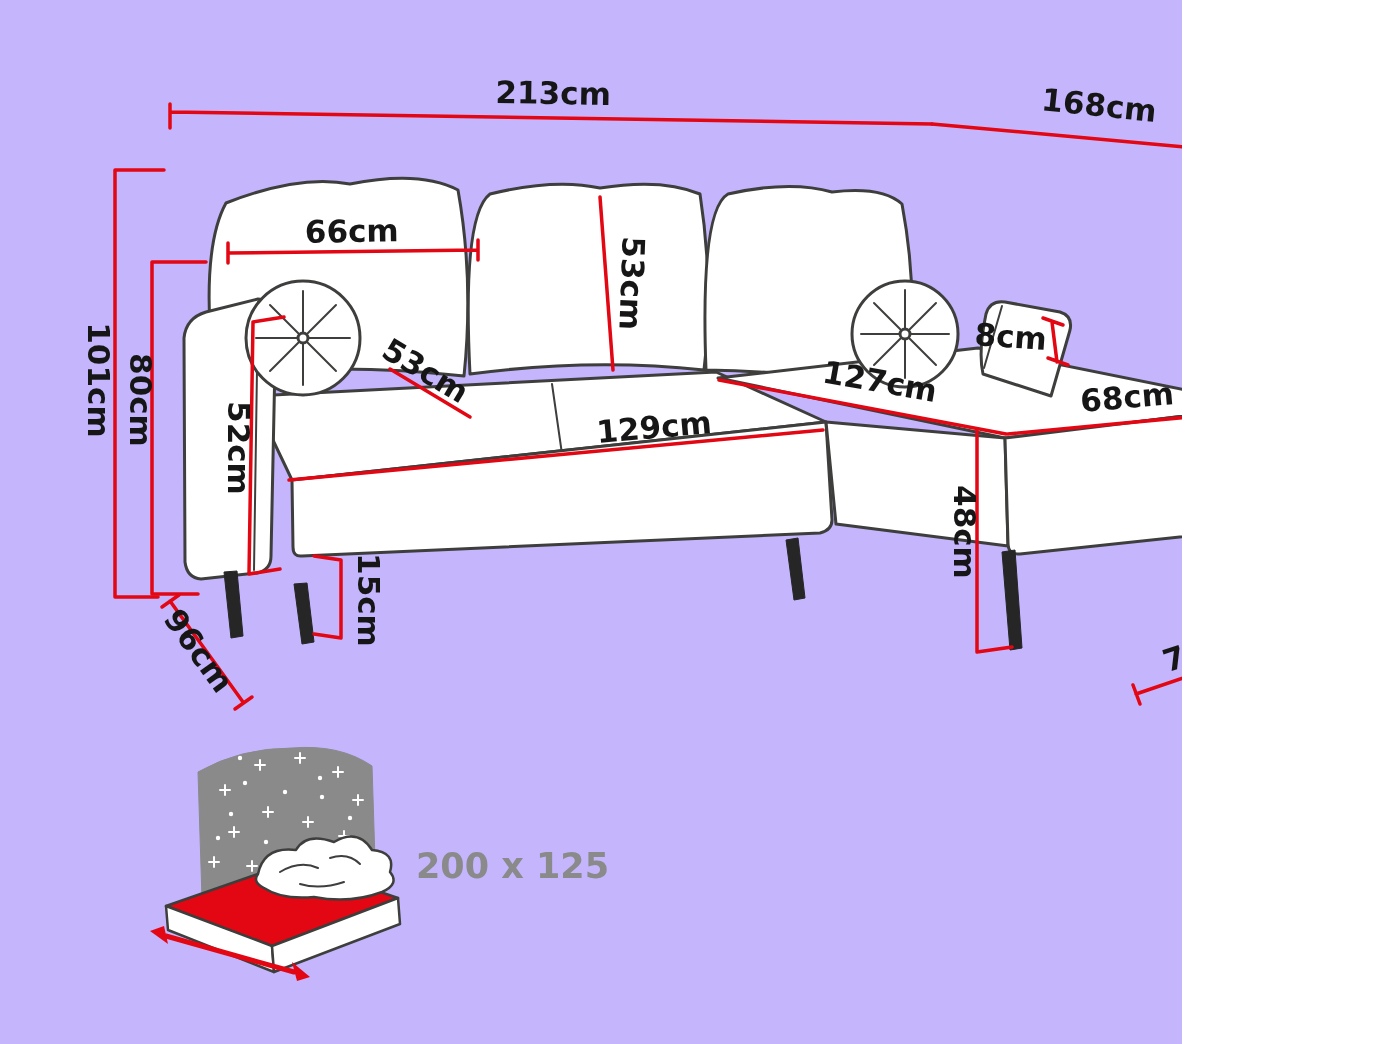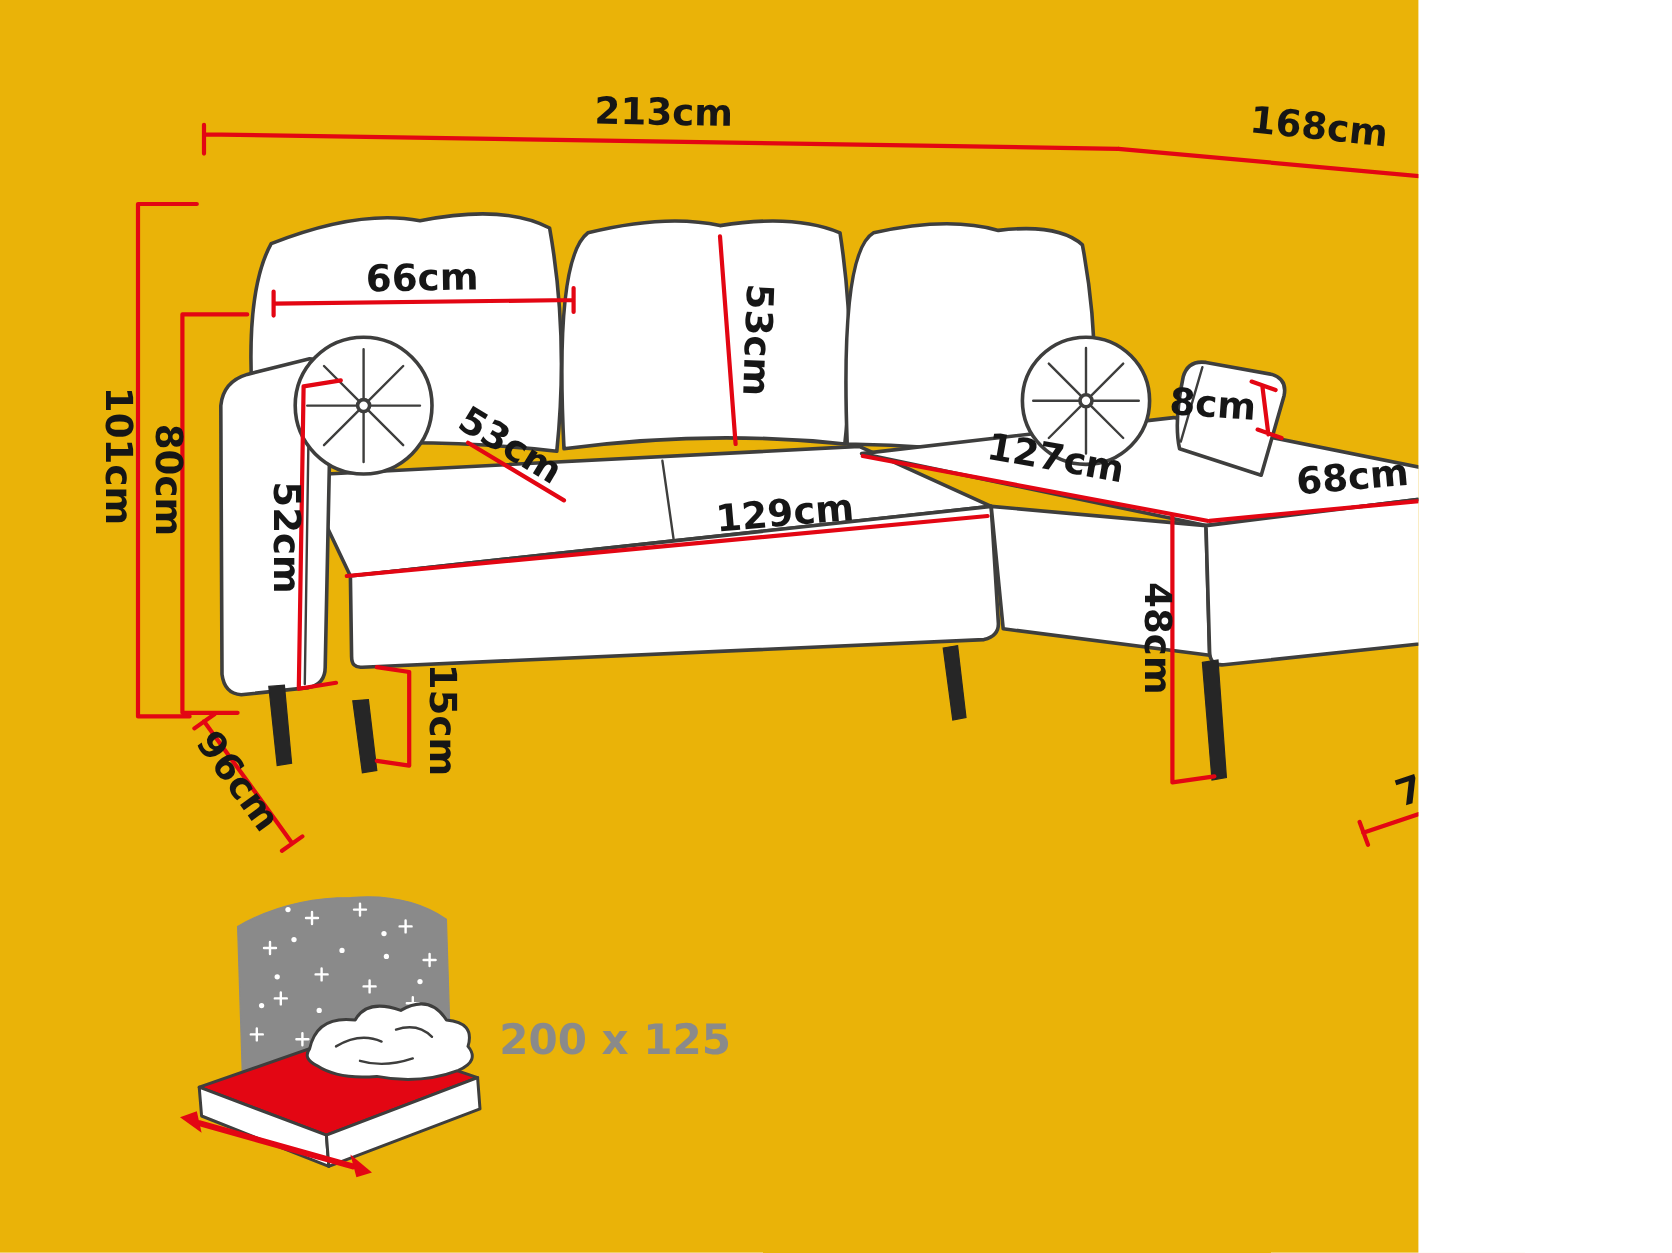--- a/index.html
+++ b/index.html
@@ -1,16 +1,16 @@
 <!DOCTYPE html>
 <html><head>
 <meta charset="utf-8">
 <style>
   html,body{margin:0;padding:0;background:#ffffff;}
-  .page{position:relative;width:1182px;height:1044px;background:#eab308;overflow:hidden;
+  .page{position:relative;width:1182px;height:1044px;background:#c4b5fd;overflow:hidden;
         font-family:"DejaVu Sans",sans-serif;}
   svg{display:block;}
   .out{fill:#ffffff;stroke:#3e3e3d;stroke-width:3;stroke-linejoin:round;stroke-linecap:round;}
   .out-thin{fill:none;stroke:#3e3e3d;stroke-width:2;stroke-linejoin:round;stroke-linecap:round;}
   .leg{fill:#262626;stroke:#262626;stroke-width:1;}
   .dim{fill:none;stroke:#e30613;stroke-width:3.5;stroke-linecap:round;}
   .dim-label{font-family:"DejaVu Sans",sans-serif;font-weight:bold;font-size:31px;fill:#161616;}
   .sleep-label{font-family:"DejaVu Sans",sans-serif;font-weight:bold;font-size:35px;fill:#8a8a8a;}
   .bed-gray{fill:#8a8a8a;stroke:#8a8a8a;}
   .star{stroke:#ffffff;stroke-width:2;fill:none;stroke-linecap:round;}

